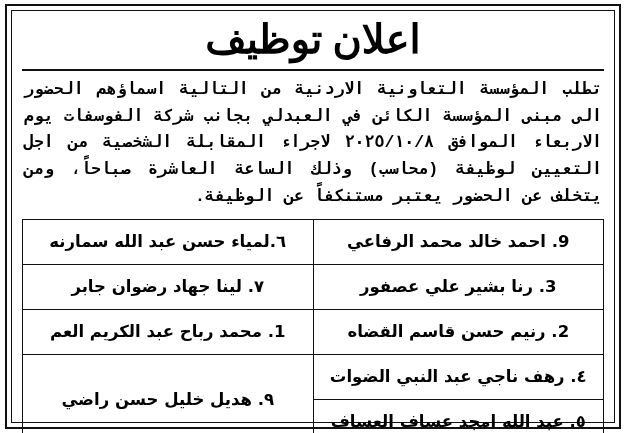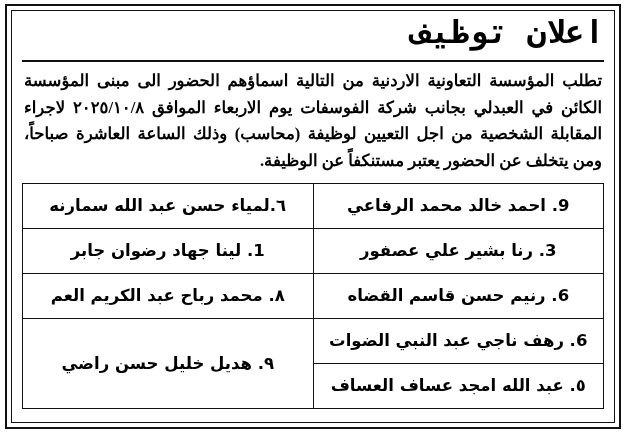--- a/index.html
+++ b/index.html
@@ -34,38 +34,39 @@
     top: 4px;
     right: 4px;
     bottom: 4px;
     border: 1px solid #111;
     box-sizing: border-box;
     padding: 6px 10px 4px 10px;
     display: flex;
     flex-direction: column;
   }
   .title {
-    font-family: Liberation Mono, monospace;
+    text-align: center;
+    font-family: Liberation Serif, serif;
     font-weight: bold;
-    font-size: 32px;
+    font-size: 40px;
     line-height: 1.15;
     letter-spacing: 0px;
     color: #000;
     margin: 0 0 2px 0;
     padding-bottom: 2px;
   }
   .title-rule {
     border-bottom: 2px solid #111;
     margin: 2px 0 6px 0;
   }
   .body-text {
     direction: rtl;
     text-align: justify;
     text-align-last: right;
-    font-family: Liberation Serif, serif;
+    font-family: Liberation Mono, monospace;
     font-weight: bold;
     font-size: 16.5px;
     line-height: 1.62;
     color: #000;
     padding: 0 2px 4px 2px;
     margin: 0;
   }
   .names-table {
     width: 100%;
     border-collapse: collapse;
@@ -104,28 +105,28 @@
       <p class="body-text">تطلب المؤسسة التعاونية الاردنية من التالية اسماؤهم الحضور الى مبنى المؤسسة الكائن في العبدلي بجانب شركة الفوسفات يوم الاربعاء الموافق ٢٠٢٥/١٠/٨ لاجراء المقابلة الشخصية من اجل التعيين لوظيفة (محاسب) وذلك الساعة العاشرة صباحاً، ومن يتخلف عن الحضور يعتبر مستنكفاً عن الوظيفة.</p>
 
       <table class="names-table">
         <tbody>
           <tr>
             <td>9. احمد خالد محمد الرفاعي</td>
             <td>٦.لمياء حسن عبد الله سمارنه</td>
           </tr>
           <tr>
             <td>3. رنا بشير علي عصفور</td>
-            <td>1. لينا جهاد رضوان جابر</td>
+            <td>٧. لينا جهاد رضوان جابر</td>
           </tr>
           <tr>
-            <td>6. رنيم حسن قاسم القضاه</td>
-            <td>٨. محمد رباح عبد الكريم العم</td>
+            <td>2. رنيم حسن قاسم القضاه</td>
+            <td>1. محمد رباح عبد الكريم العم</td>
           </tr>
           <tr>
-            <td>6. رهف ناجي عبد النبي الضوات</td>
+            <td>٤. رهف ناجي عبد النبي الضوات</td>
             <td rowspan="2">٩. هديل خليل حسن راضي</td>
           </tr>
           <tr>
             <td>٥. عبد الله امجد عساف العساف</td>
           </tr>
         </tbody>
       </table>
 
       <div class="spacer"></div>
 

